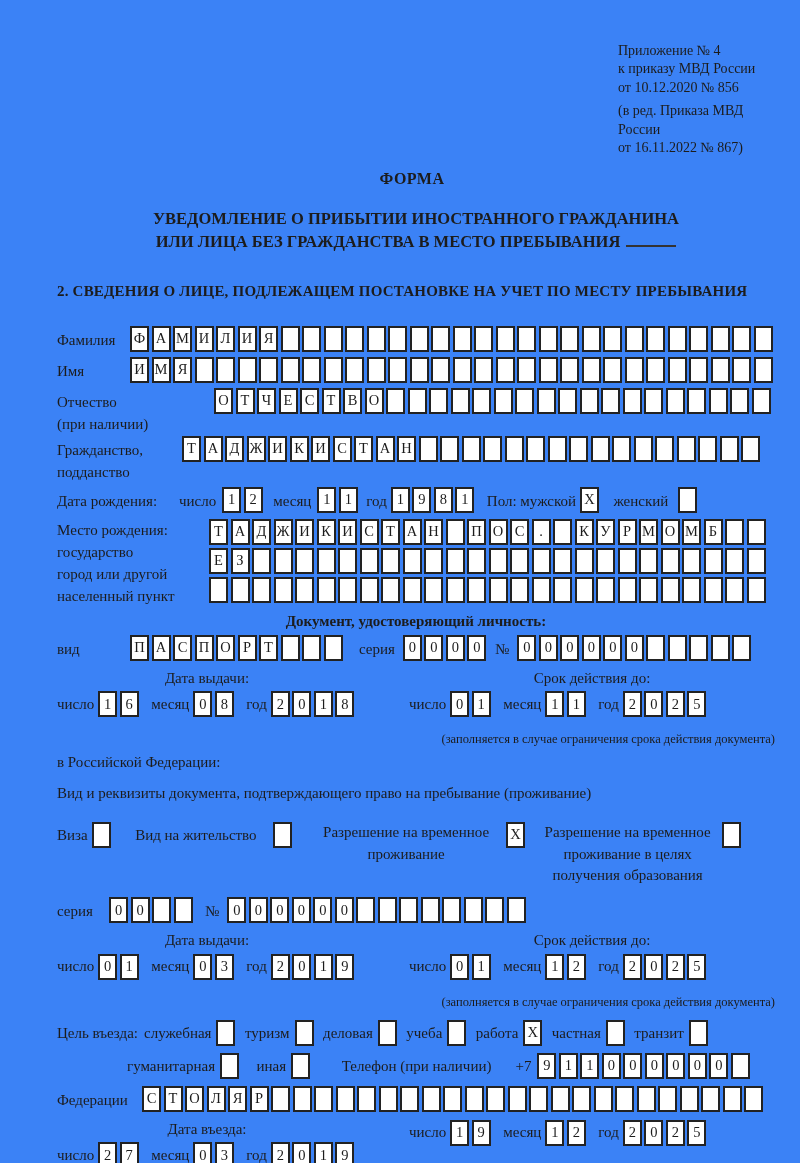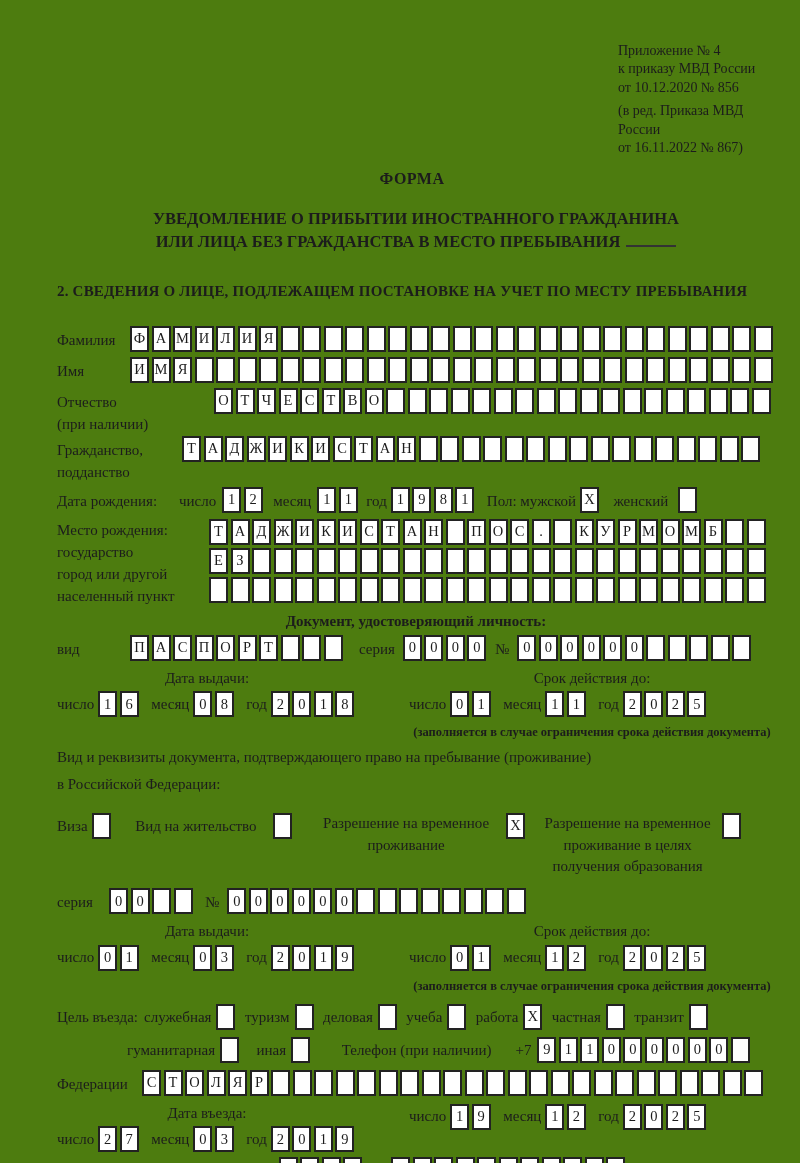--- a/index.html
+++ b/index.html
@@ -3,21 +3,21 @@
 <meta charset="utf-8">
 <style>
   * { box-sizing: border-box; margin: 0; padding: 0; }
   html, body { background: #ffffff; }
   body {
     width: 800px; height: 1163px;
     font-family: "Liberation Serif", serif;
     color: #1c1c1c;
     font-size: 15px;
   }
-  .page { width: 800px; height: 1163px; padding: 42px 25px 20px 57px; overflow: hidden; position: relative; background:#4d7c0f; }
+  .page { width: 800px; height: 1163px; padding: 42px 25px 20px 57px; overflow: hidden; position: relative; background:#3b82f6; }
 
   
   .appendix { margin-left: 561px; font-size: 14px; line-height: 1.32; }
   .appendix .rev-gap { margin-top: 5px; }
   .form-label { text-align: center; font-weight: bold; font-size: 16px; margin-top: 12px; padding-right: 8px; letter-spacing: .5px; }
 
   
   .title { text-align: center; font-weight: bold; font-size: 16.5px; margin-top: 20px; line-height: 1.35; }
   .title-underline { display: inline-block; width: 50px; border-bottom: 2px solid #333; height: 1em; vertical-align: baseline; margin-left: 6px; }
 
@@ -47,21 +47,21 @@
 
   
   .date-cols { display: flex; margin-top: 6px; margin-bottom: 2px; }
   .dcol-left { width: 352px; flex: none; }
   .dcol-right { flex: 1; }
   .dhead { text-align: center; line-height: 1.3; margin-bottom: 3px; }
   .dcol-left .dhead { width: 300px; }
   .drow { display: flex; align-items: center; }
   .dlbl { margin-right: 4px; }
   .dgap { margin-left: 10px; }
-  .dnote { font-size: 12.5px; text-align: center; margin-top: 8px; white-space: nowrap; font-weight: bold; }
+  .dnote { font-size: 12.5px; text-align: right; margin-top: 15px; white-space: nowrap; }
 
   
   .center-bold { text-align: center; font-weight: bold; margin: 6px 0 5px 0; }
 
   
   .intro { line-height: 1.75; }
   .options-row { display: flex; align-items: flex-start; margin-top: 16px; }
   .opt { display: flex; align-items: flex-start; }
   .opt .box { margin-left: 6px; }
   .optlbl { text-align: center; line-height: 1.45; }
@@ -440,22 +440,22 @@
               <span class="box">2</span>
               <span class="box">0</span>
               <span class="box">2</span>
               <span class="box">5</span>
             </span>
         </div>
         <div class="dnote">(заполняется в случае ограничения срока действия документа)</div>
       </div>
     </div>
 
+    <div class="intro">в Российской Федерации:</div>
     <div class="intro" style="margin-top:4px">Вид и реквизиты документа, подтверждающего право на пребывание (проживание)</div>
-    <div class="intro">в Российской Федерации:</div>
 
     <div class="options-row">
       <span class="opt">
         <span class="optlbl olw1">Виза</span>
         <span class="box" style="margin-left:4px"></span>
       </span>
       <span class="opt" style="margin-left:22px">
         <span class="optlbl olw1">Вид на жительство</span>
         <span class="box" style="margin-left:16px"></span>
       </span>

